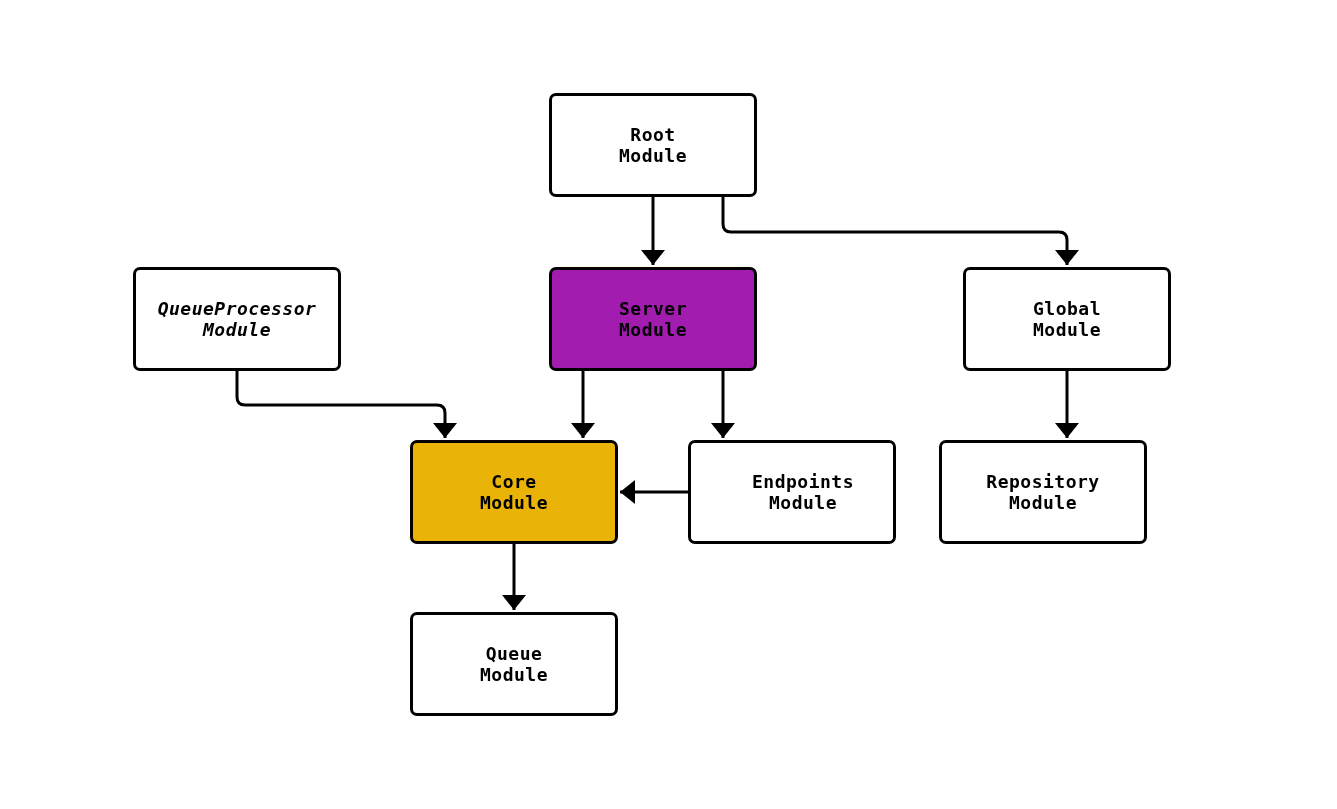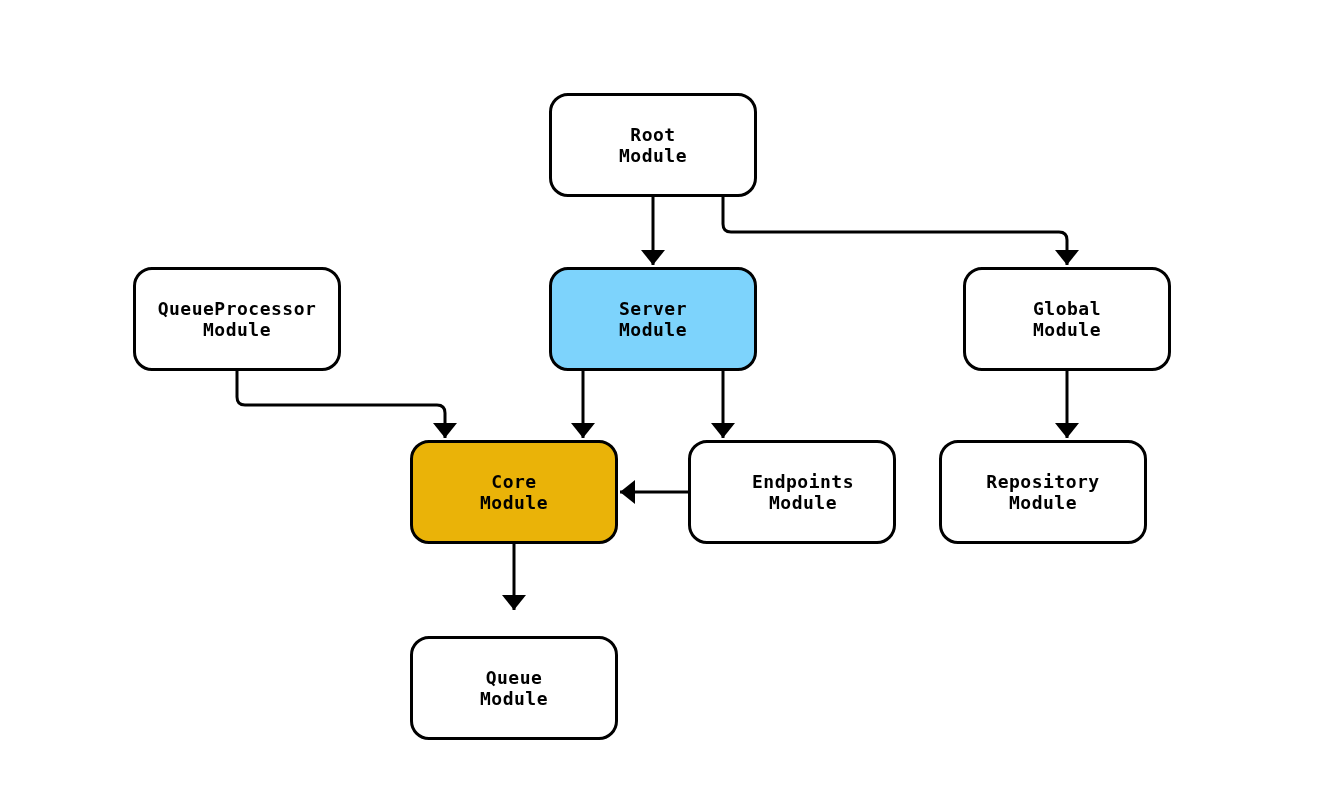--- a/index.html
+++ b/index.html
@@ -26,21 +26,21 @@
   .edges-layer path.edge {
     fill: none;
     stroke-width: 3px;
   }
   .node {
     position: absolute;
     box-sizing: border-box;
     width: 208px;
     height: 104px;
     border: 3px solid #000000;
-    border-radius: 19px;
+    border-radius: 7px;
     background: #ffffff;
     display: flex;
     align-items: center;
     justify-content: center;
     text-align: center;
   }
   .node .label {
     font-weight: bold;
     font-size: 18px;
     line-height: 21px;
@@ -69,41 +69,41 @@
         <path class="edge" d="M1067,371 L1067,438" stroke="#000000" stroke-width="3" marker-end="url(#arrowhead)"></path>
         <path class="edge" d="M514,544 L514,610" stroke="#000000" stroke-width="3" marker-end="url(#arrowhead)"></path>
       </g>
   </svg>
   <div>
       <div class="node" style="left: 549px; top: 93px; background: rgb(255, 255, 255); border-color: rgb(0, 0, 0);">
         <div class="label" style="color: rgb(0, 0, 0);">Root
 Module</div>
       </div>
       <div class="node" style="left: 133px; top: 267px; background: rgb(255, 255, 255); border-color: rgb(0, 0, 0);">
-        <div class="label" style="color: rgb(0, 0, 0);">QueueProcessor
+        <div class="label" style="color: rgb(0, 0, 0); font-style: italic;">QueueProcessor
 Module</div>
       </div>
-      <div class="node" style="left: 549px; top: 267px; background: #7dd3fc; border-color: rgb(0, 0, 0);">
+      <div class="node" style="left: 549px; top: 267px; background: #a21caf; border-color: rgb(0, 0, 0);">
         <div class="label" style="color: rgb(0, 0, 0);">Server
 Module</div>
       </div>
       <div class="node" style="left: 963px; top: 267px; background: rgb(255, 255, 255); border-color: rgb(0, 0, 0);">
         <div class="label" style="color: rgb(0, 0, 0);">Global
 Module</div>
       </div>
       <div class="node" style="left: 410px; top: 440px; background: #eab308; border-color: rgb(0, 0, 0);">
         <div class="label" style="color: rgb(0, 0, 0);">Core
 Module</div>
       </div>
       <div class="node" style="left: 688px; top: 440px; background: rgb(255, 255, 255); border-color: rgb(0, 0, 0); padding-left: 22px;">
         <div class="label" style="color: rgb(0, 0, 0);">Endpoints
 Module</div>
       </div>
       <div class="node" style="left: 939px; top: 440px; background: rgb(255, 255, 255); border-color: rgb(0, 0, 0);">
         <div class="label" style="color: rgb(0, 0, 0);">Repository
 Module</div>
       </div>
-      <div class="node" style="left: 410px; top: 612px; background: rgb(255, 255, 255); border-color: rgb(0, 0, 0); margin-top: 24px;">
+      <div class="node" style="left: 410px; top: 612px; background: rgb(255, 255, 255); border-color: rgb(0, 0, 0);">
         <div class="label" style="color: rgb(0, 0, 0);">Queue
 Module</div>
       </div>
     </div>
 </div>
 
 </body></html>

